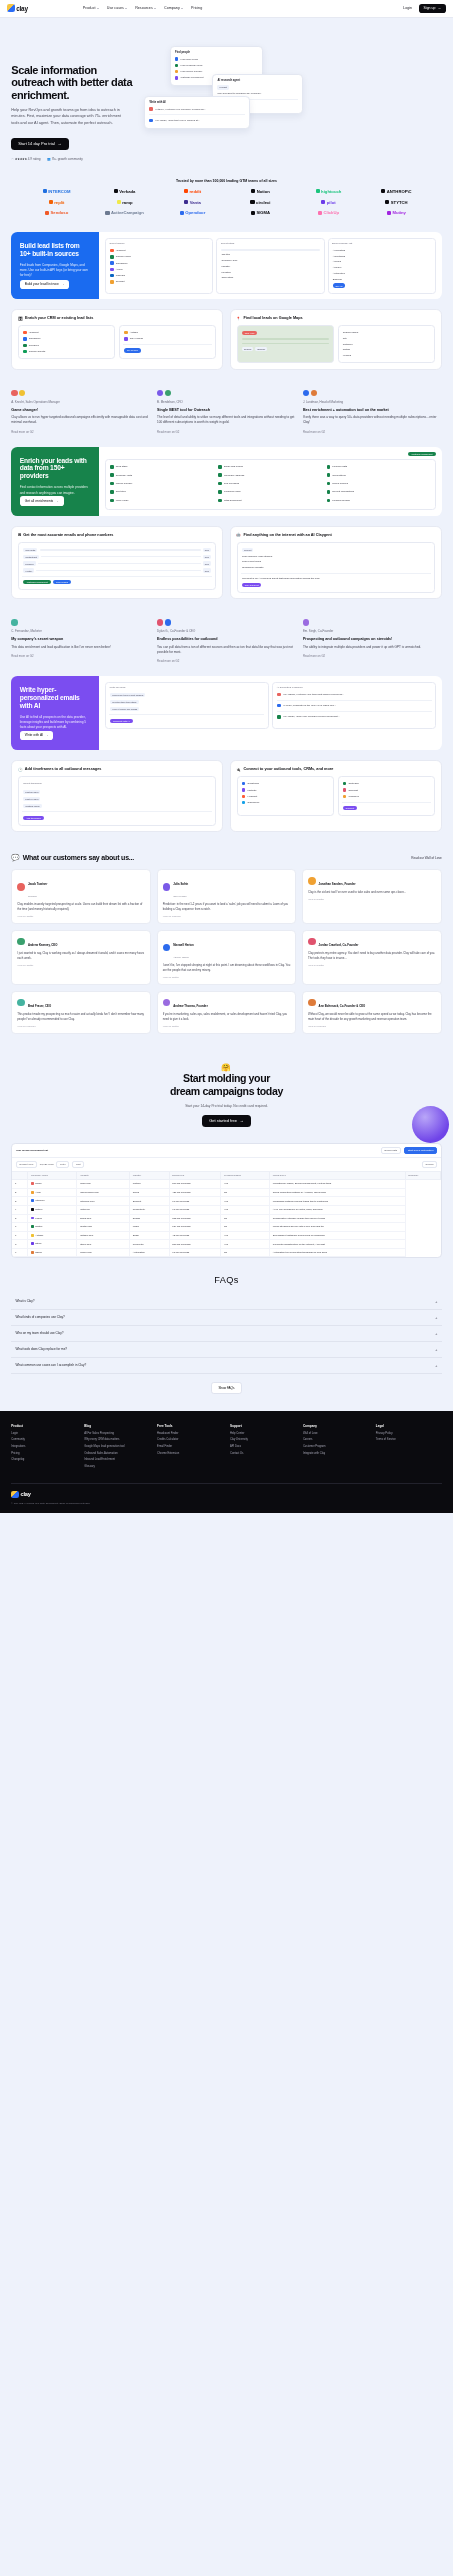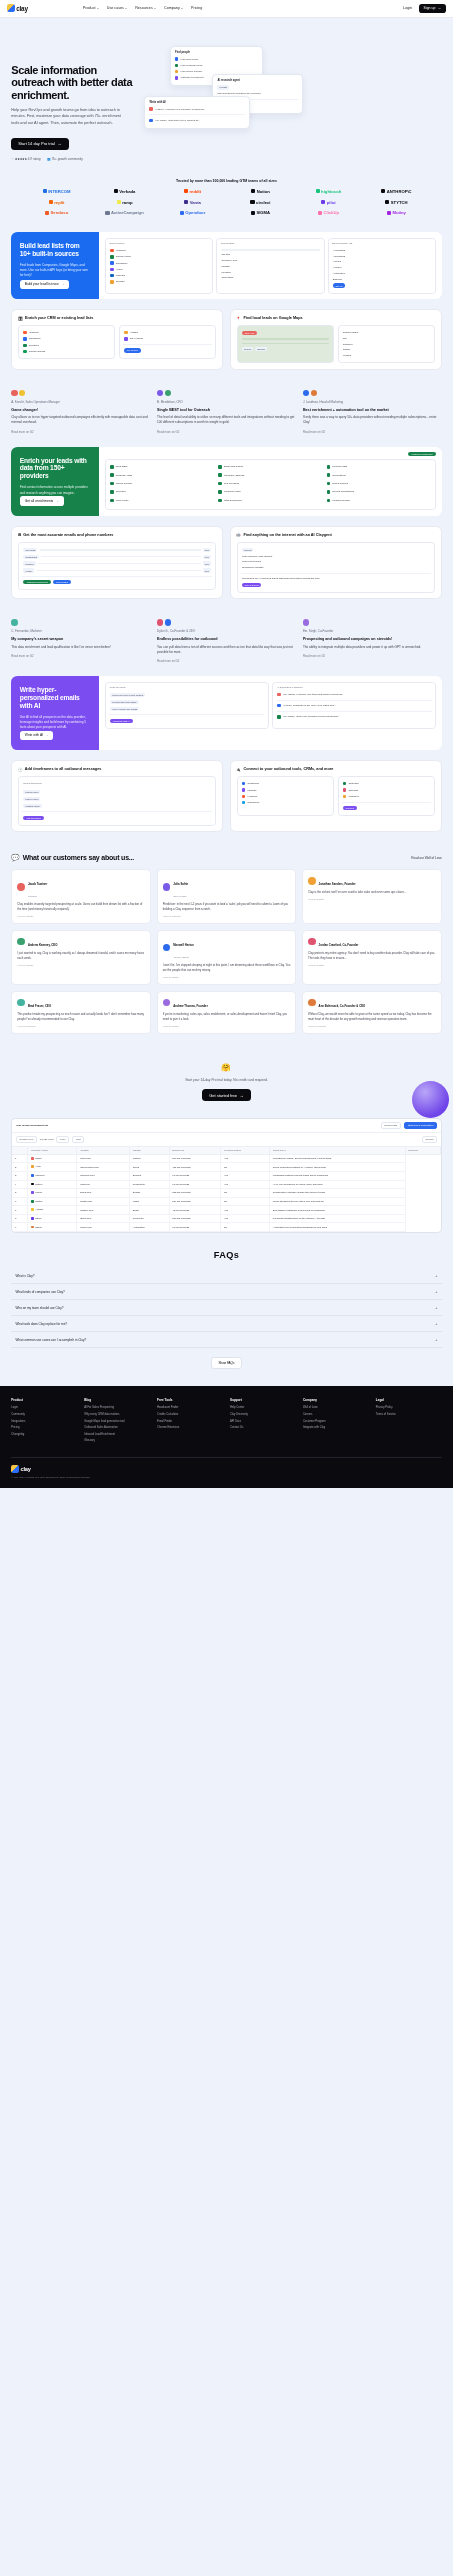--- a/index.html
+++ b/index.html
@@ -119,21 +119,21 @@
   .tablewrap { margin: 4.2px 11.3px 12.7px; background: #fff; border: 0.7px solid #dfe3ee; border-radius: 4.2px; overflow: hidden; }
   .tbar { display: flex; align-items: center; gap: 2.8px; padding: 2.8px 3.5px; border-bottom: 0.7px solid #eceff6; font-size: 2.5px; color: #55555f;}
   .tbar-chip { border: 0.7px solid #e2e6f0; border-radius: 2.1px; padding: 1.1px 2.8px; display: flex; gap: 1.4px; align-items: center; }
   table { width: 100%; border-collapse: collapse; font-size: 2.4px; }
   th { background: #f6f8fc; color: #6c6c7c; font-weight: 400; text-align: left; padding: 2.1px 2.8px; border-bottom: 0.7px solid #eceff6; border-right: 0.7px solid #eceff6; white-space: nowrap; }
   td { padding: 2.1px 2.8px; border-bottom: 0.7px solid #f1f3f9; border-right: 0.7px solid #f1f3f9; color: #2e2e3a; white-space: nowrap; }
   .cellico { display: inline-block; width: 2.8px; height: 2.8px; border-radius: 0.7px; margin-right: 1.4px; vertical-align: -0.4px; }
 
   
   .faq { padding: 4.2px 11.3px 17px; }
-  .faq h2 { text-align: center; font-size: 9.2px; font-weight: 700; letter-spacing: 0.4px; margin-bottom: 8.5px; }
+  .faq h2 { text-align: center; font-size: 9.2px; font-weight: 400; letter-spacing: 0.4px; margin-bottom: 8.5px; }
   .faq-item { display: flex; align-items: center; padding: 5px 4.2px; border-bottom: 0.7px solid #dfe3ee; font-size: 3.1px; color: #1d1d26; cursor: pointer; }
   .faq-item .plus { margin-left: auto; font-size: 4.2px; color: #55555f; }
   .faq-more { display: block; margin: 8.5px auto 0; background: #fff; border: 0.7px solid #dfe3ee; border-radius: 2.8px; font-size: 3px; padding: 2.8px 6.4px; cursor: pointer; }
 
   
   .footer { background: #0b0b0f; color: #cfcfd8; padding: 12.7px 11.3px 8.5px; }
   .fgrid { display: grid; grid-template-columns: repeat(6, 1fr); gap: 7px; }
   .fcol h4 { font-size: 3.1px; color: #fff; margin-bottom: 4.2px; font-weight: 700; }
   .fcol a { display: block; font-size: 2.7px; color: #a4a4b2; margin-bottom: 2.8px; text-decoration: none; line-height: 1.4; cursor: pointer; }
   .fbot { display: flex; align-items: center; margin-top: 11.3px; padding-top: 7px; border-top: 0.7px solid #22222c; }
@@ -904,20 +904,21 @@
           <span class="wav" style="background:#de7b3a"></span>
           <span><span class="wname">Ann Bohnsack, Co-Founder &amp; CEO</span><br><span class="wrole"></span></span>
         </div>
         <div class="wtext">Without Clay, we would never be able to grow at the same speed as we today. Clay has become the main heart of the decade for any growth marketing and revenue operation team.</div>
         <div class="wfoot">View on LinkedIn</div>
       </div>
     </div>
 
   <div class="cta">
     <div style="font-size:7.8px">🤗</div>
+    <h2><span>Start molding your</span><br><span>dream campaigns today</span></h2>
     <p>Start your 14-day Pro trial today. No credit card required.</p>
     <button class="btn-hero">
         <span>Get started free</span>
         <span>→</span>
       </button>
     <div class="blob"></div>
   </div>
 
   <div class="tablewrap">
     <div class="tbar">

